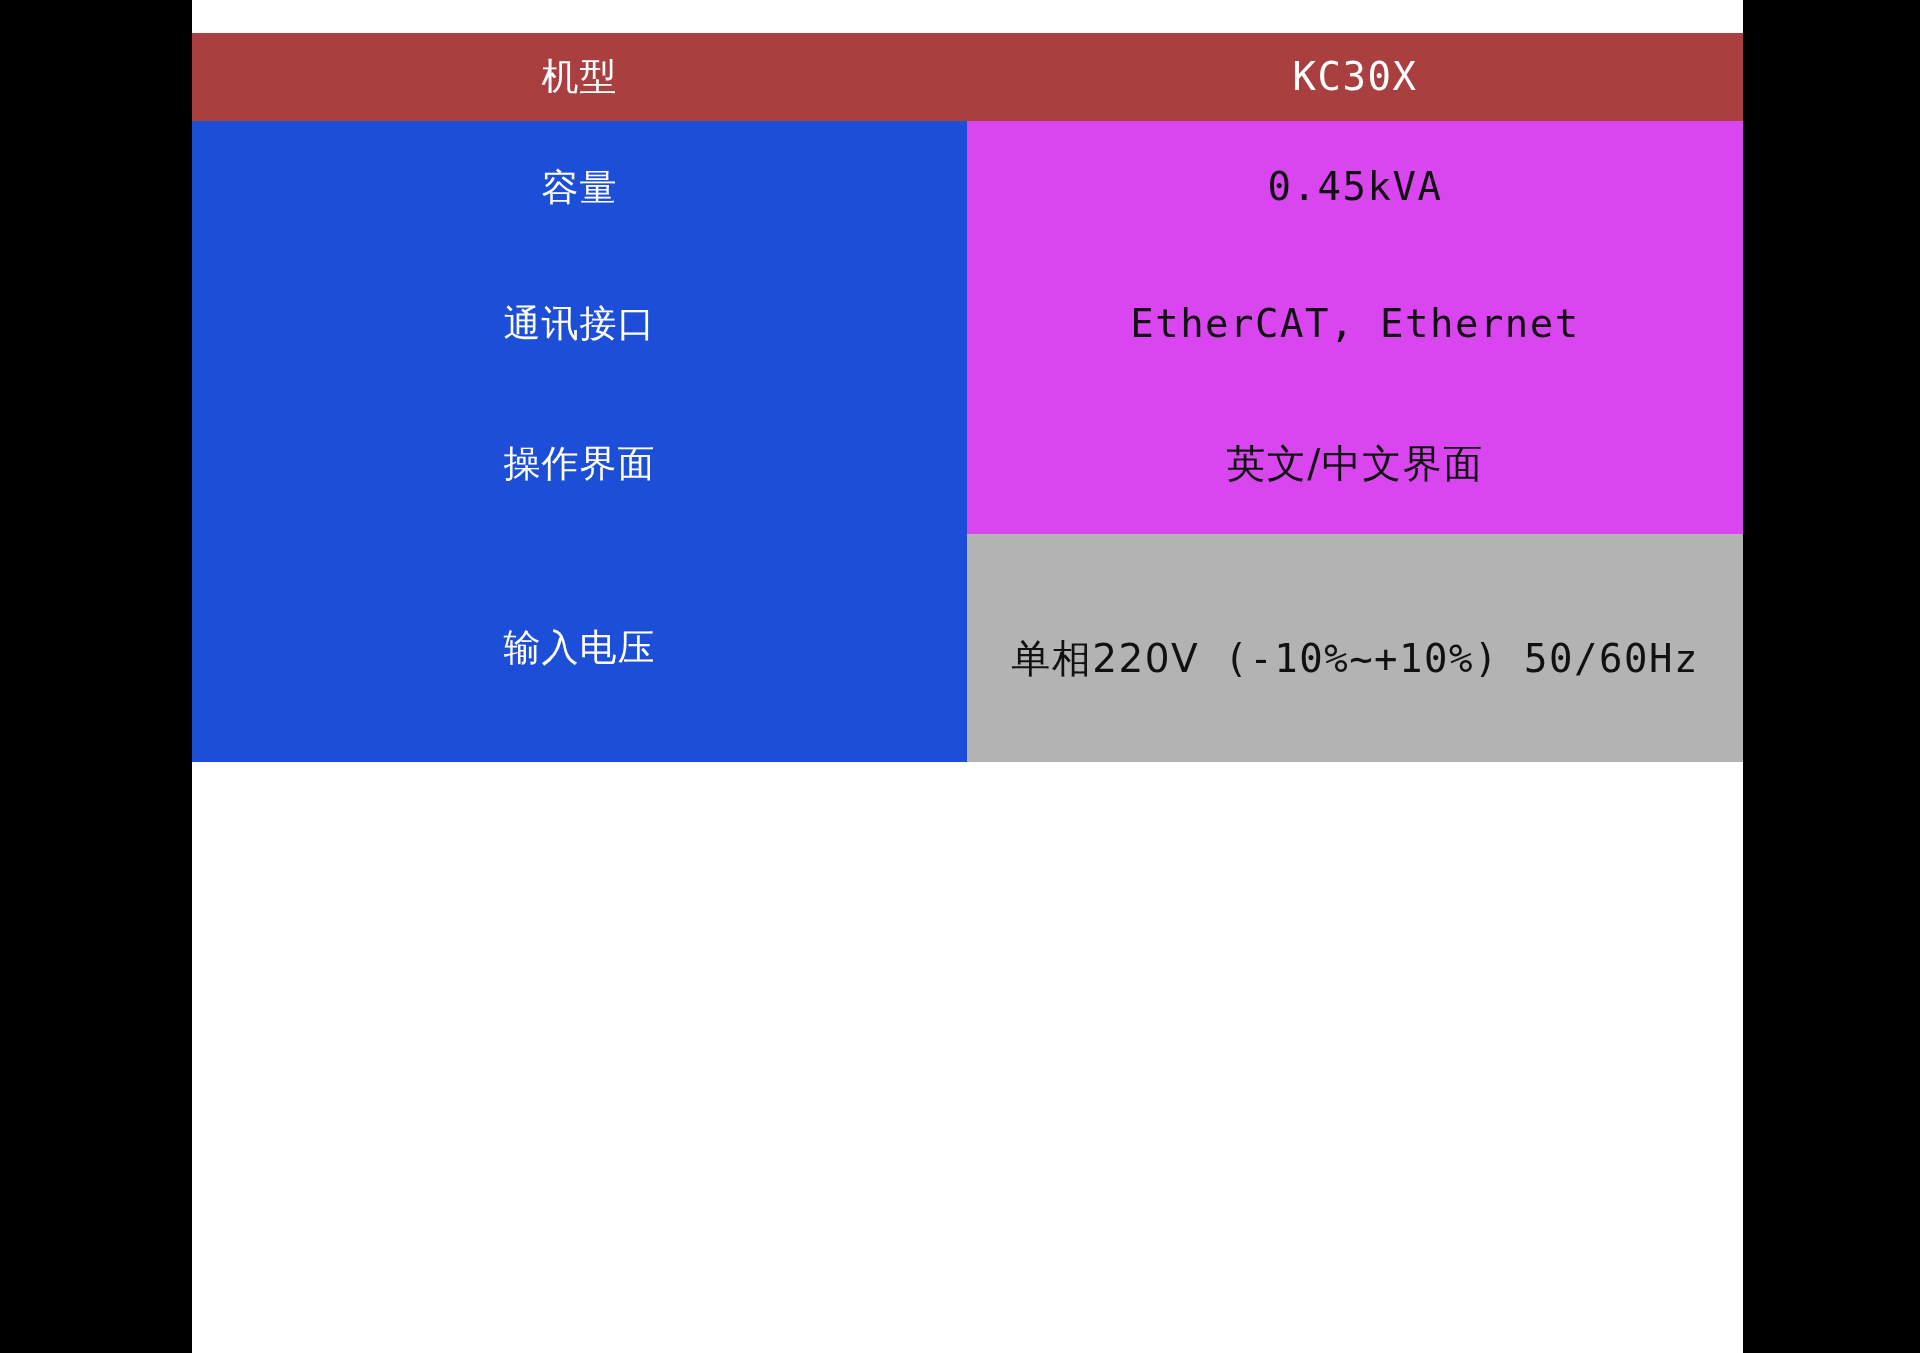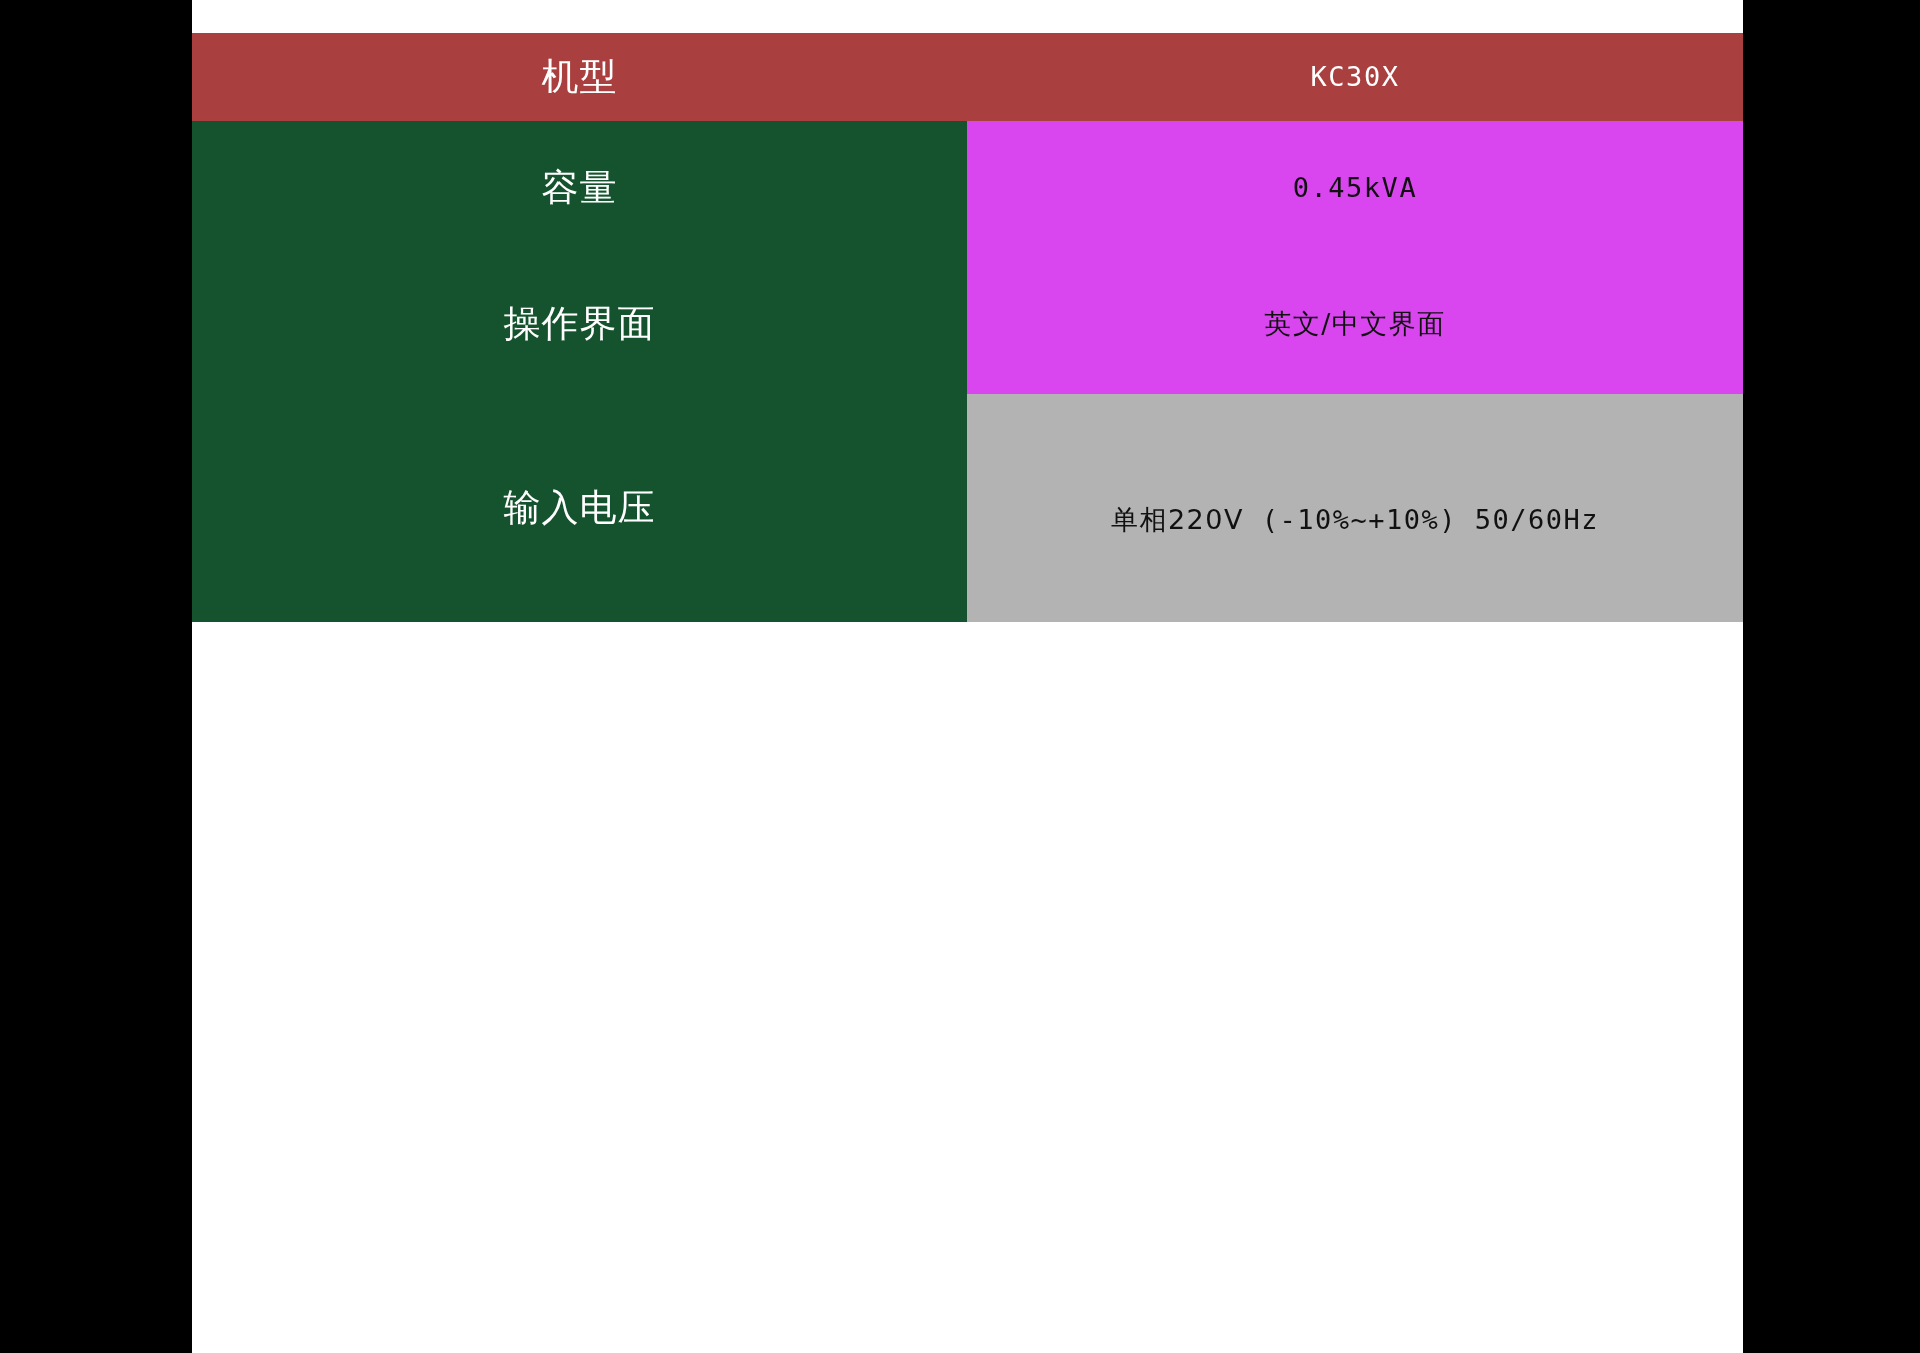--- a/index.html
+++ b/index.html
@@ -54,26 +54,26 @@
     letter-spacing: 1px;
     box-sizing: border-box;
     background-clip: padding-box;
     border-bottom: 4px solid #ffffff;
     border-right: 4px solid #ffffff;
   }
   .cell-label.head {
     background: #a93f3e;
   }
   .cell-label.body {
-    background: #14532d;
+    background: #1d4ed8;
   }
 
   
   .cell-value {
-    font-size: 27px;
+    font-size: 39px;
     line-height: 1.3;
     letter-spacing: 1.5px;
     box-sizing: border-box;
     border-bottom: 4px solid #ffffff;
     font-family: "DejaVu Sans Mono", "Liberation Mono", monospace;
   }
   .cell-value.head {
     background: #a93f3e;
     color: #ffffff;
   }
@@ -130,20 +130,32 @@
         </span>
       </td>
       <td class="cell-value plain">
         <span class="stack">
           <span class="ln">0.45kVA</span>
         </span>
       </td>
     </tr>
 
 
+    <tr style="height:140px;">
+      <td class="cell-label body">
+        <span class="stack">
+          <span class="ln cjk">通讯接口</span>
+        </span>
+      </td>
+      <td class="cell-value plain">
+        <span class="stack">
+          <span class="ln">EtherCAT, Ethernet</span>
+        </span>
+      </td>
+    </tr>
 
 
     <tr style="height:140px;">
       <td class="cell-label body">
         <span class="stack">
           <span class="ln cjk">操作界面</span>
         </span>
       </td>
       <td class="cell-value plain">
         <span class="stack">

